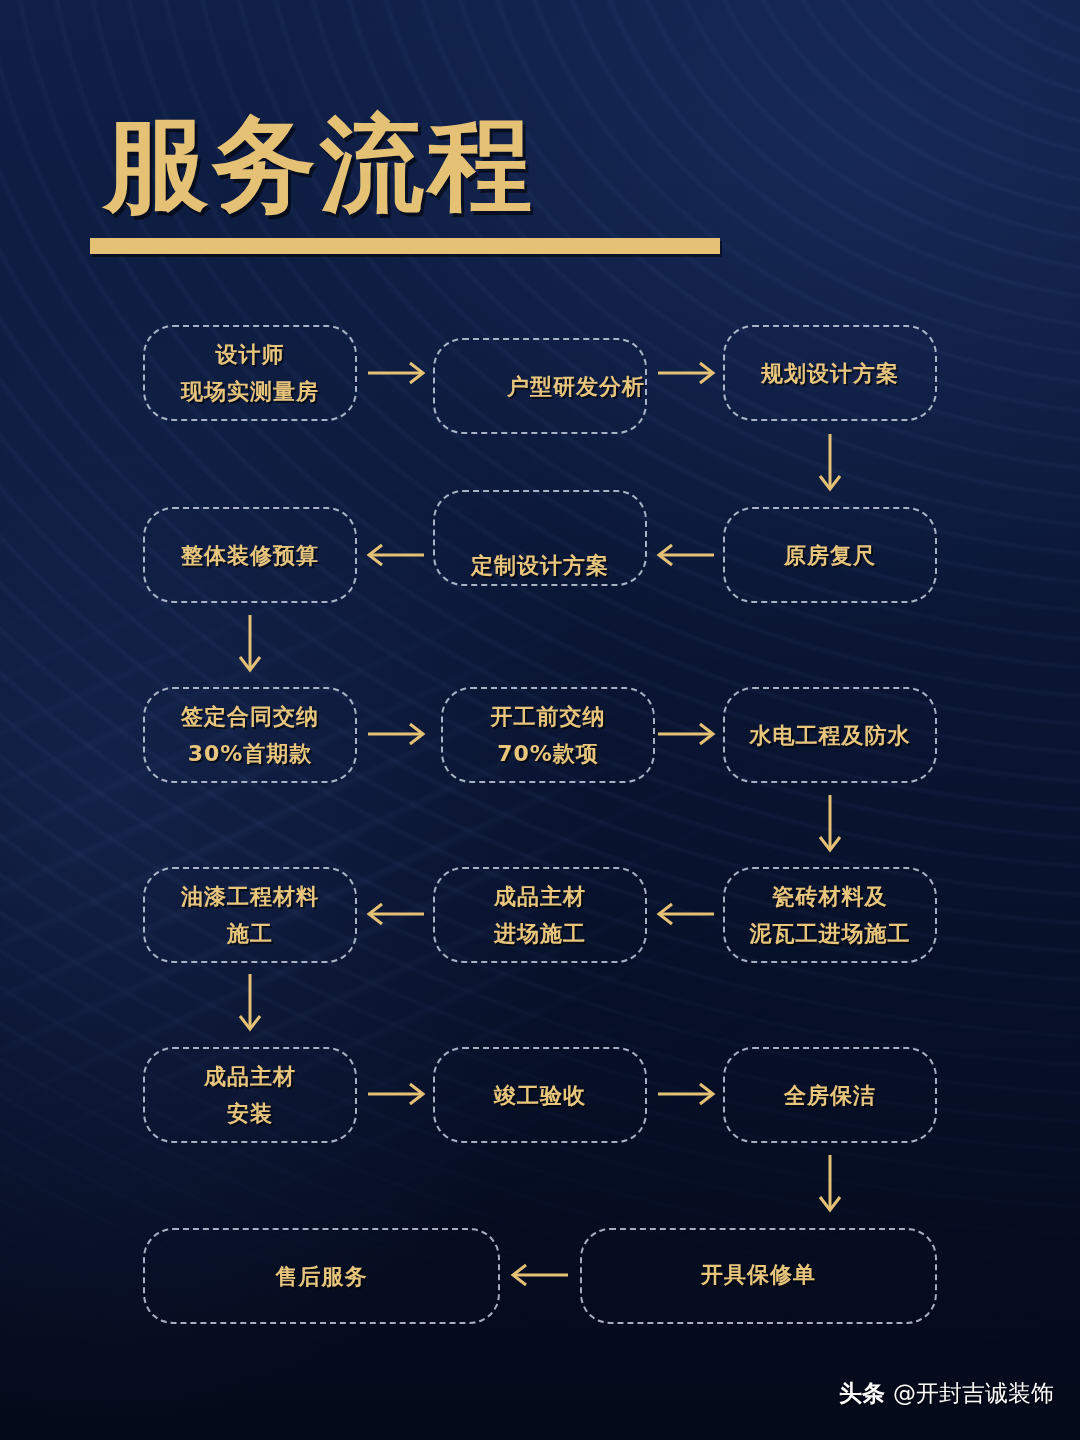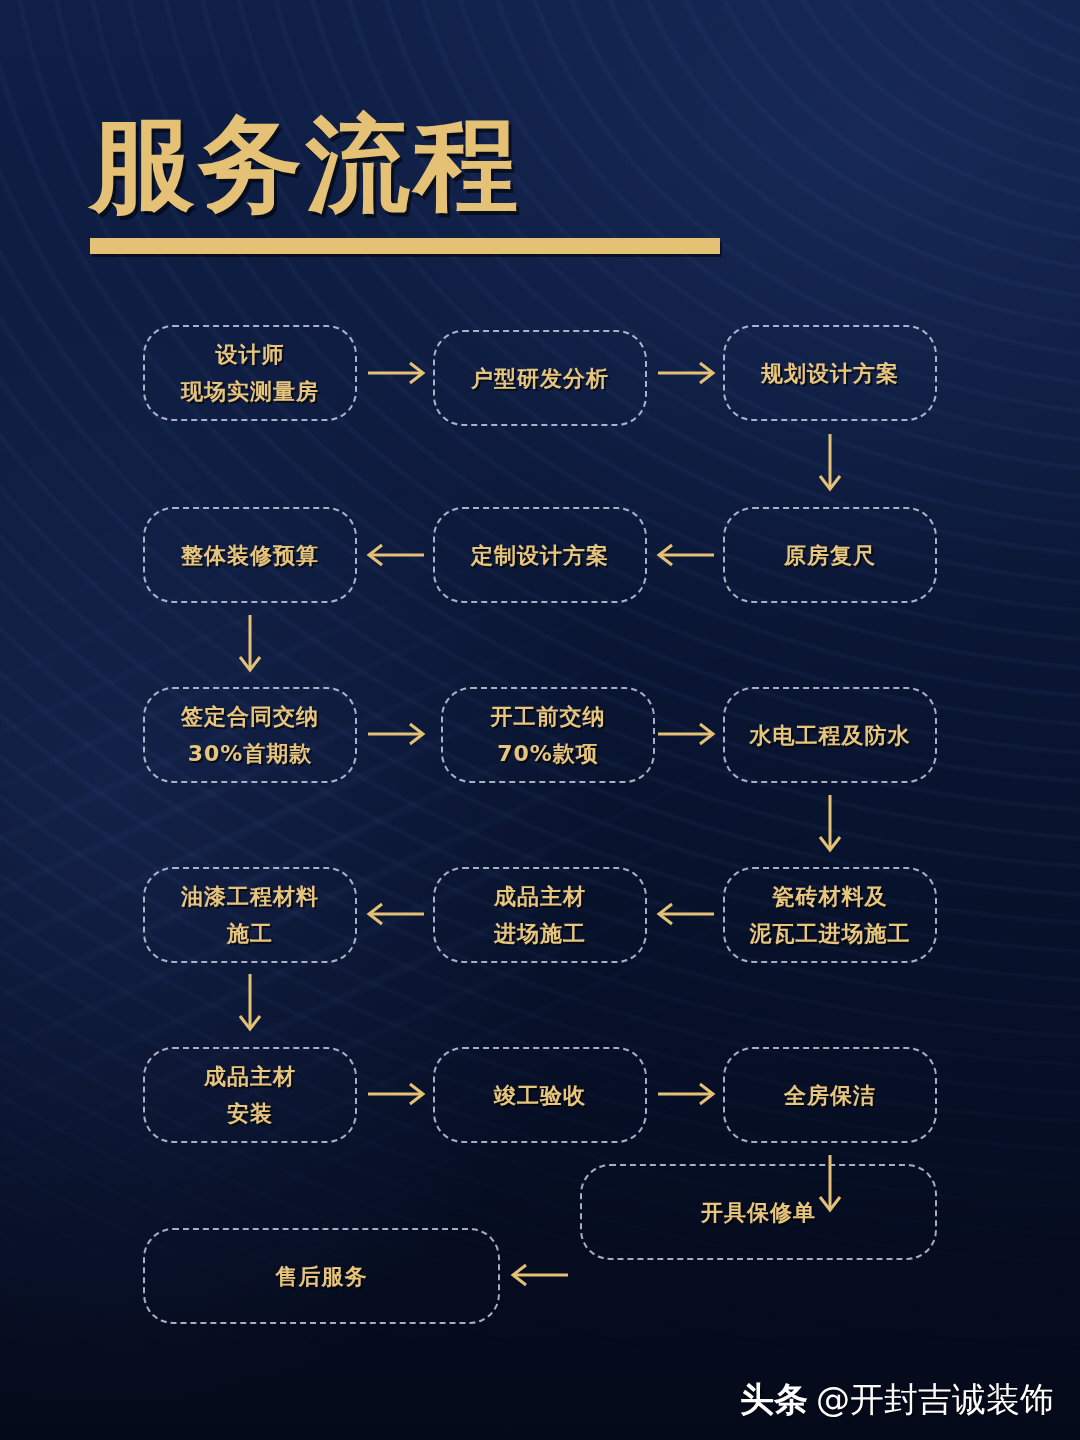--- a/index.html
+++ b/index.html
@@ -24,21 +24,21 @@
   .bg-sweep2 {
     position: absolute; inset: 0; pointer-events: none;
     background:
       repeating-linear-gradient(155deg,
         rgba(255,255,255,0) 0px, rgba(255,255,255,0) 34px,
         rgba(110,140,210,0.07) 40px, rgba(255,255,255,0) 48px);
     mask-image: radial-gradient(ellipse 700px 500px at 25% 60%, #000 0%, transparent 80%);
     -webkit-mask-image: radial-gradient(ellipse 700px 500px at 25% 60%, #000 0%, transparent 80%);
   }
   .title {
-    position: absolute; left: 90px; top: 112px;
+    position: absolute; left: 104px; top: 112px;
     font-size: 104px; font-weight: bold; letter-spacing: 4px;
     color: #e5c176; line-height: 1;
     text-shadow: 3px 4px 0 rgba(0,0,0,0.55);
   }
   .title-bar {
     position: absolute; left: 90px; top: 238px; width: 630px; height: 16px;
     background: #e5c176; box-shadow: 2px 3px 0 rgba(0,0,0,0.5);
   }
   .step {
     position: absolute; width: 214px; height: 96px;
@@ -47,49 +47,49 @@
     display: flex; flex-direction: column; align-items: center; justify-content: center;
     color: #e8c57c; font-weight: bold; font-size: 22px; line-height: 37px;
     text-shadow: 2px 2px 0 rgba(0,0,0,0.6);
     text-align: center; letter-spacing: 1px;
   }
   .step.wide { width: 357px; }
   .arrow { position: absolute; }
   .arrow svg { display: block; }
   .watermark {
     position: absolute; right: 26px; top: 1382px;
-    color: #ffffff; font-size: 34px; line-height: 1;
+    color: #ffffff; font-size: 23px; line-height: 1;
     text-shadow: 1px 1px 2px rgba(0,0,0,0.8);
   }
   .watermark .brand { font-weight: bold; margin-right: 8px; }
 </style>
 </head>
 <body>
 
 <div class="bg-sweep"></div>
 <div class="bg-sweep2"></div>
 
 <h1 class="title">服务流程</h1>
 <div class="title-bar"></div>
 
 <div class="step" style="left:143px;top:325px;">
   <div>设计师</div>
   <div>现场实测量房</div>
 </div>
-<div class="step" style="left:433px;top:330px;">
+<div class="step" style="left:433px;top:338px;align-items:flex-end;">
   <div>户型研发分析</div>
 </div>
 <div class="step" style="left:723px;top:325px;align-items:center;">
   <div>规划设计方案</div>
 </div>
 
 <div class="step" style="left:143px;top:507px;">
   <div>整体装修预算</div>
 </div>
-<div class="step" style="left:433px;top:507px;">
+<div class="step" style="left:433px;top:490px;justify-content:flex-end;">
   <div>定制设计方案</div>
 </div>
 <div class="step" style="left:723px;top:507px;">
   <div>原房复尺</div>
 </div>
 
 <div class="step" style="left:143px;top:687px;">
   <div>签定合同交纳</div>
   <div>30%首期款</div>
 </div>
@@ -121,21 +121,21 @@
 <div class="step" style="left:433px;top:1047px;">
   <div>竣工验收</div>
 </div>
 <div class="step" style="left:723px;top:1047px;">
   <div>全房保洁</div>
 </div>
 
 <div class="step wide" style="left:143px;top:1228px;text-align:right;">
   <div>售后服务</div>
 </div>
-<div class="step wide" style="left:580px;top:1164px;">
+<div class="step wide" style="left:580px;top:1228px;font-family:Liberation Mono, monospace;">
   <div>开具保修单</div>
 </div>
 
 <div class="arrow" style="left:366px;top:361px;">
   <svg width="60" height="24" viewBox="0 0 60 24">
       <line x1="2" y1="12" x2="56" y2="12" stroke="#e5c176" stroke-width="3"></line>
       <polyline points="44,2 57,12 44,22" fill="none" stroke="#e5c176" stroke-width="3"></polyline>
     </svg>
 </div>
 <div class="arrow" style="left:656px;top:361px;">

